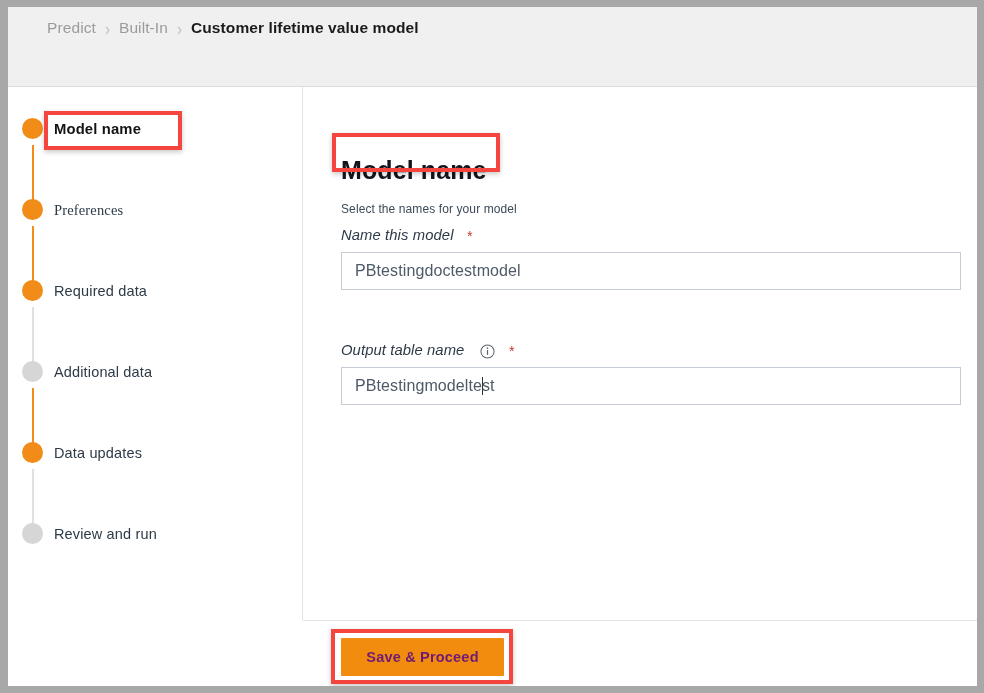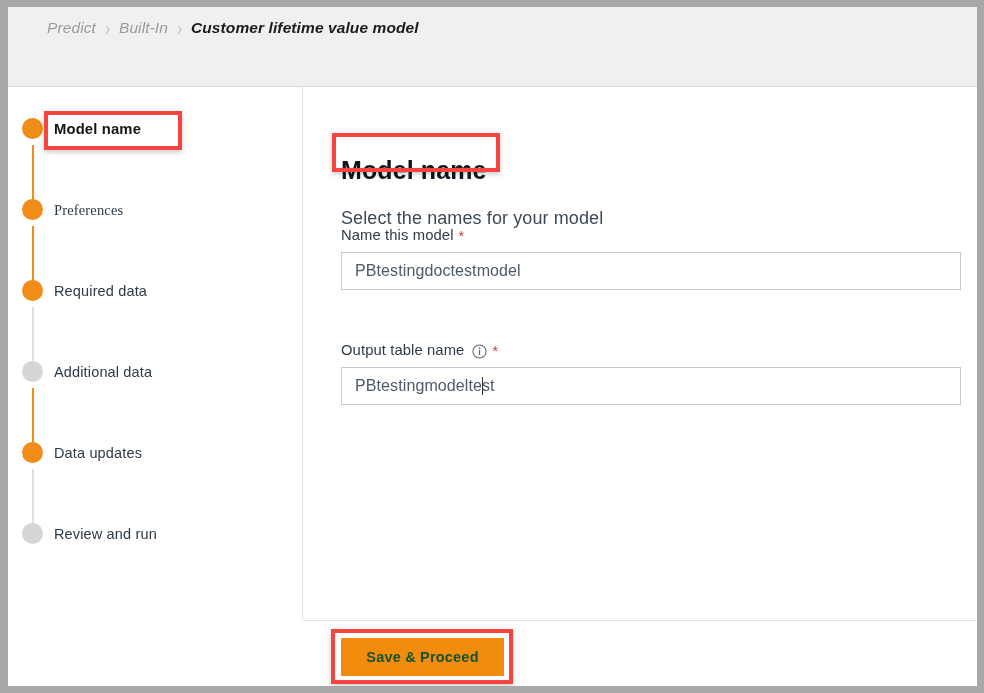--- a/index.html
+++ b/index.html
@@ -44,21 +44,20 @@
     box-sizing: border-box;
   }
   #breadcrumb {
     position: absolute;
     left: 39px;
     top: 12px;
     display: flex;
     align-items: flex-end;
     font-size: 15.5px;
     white-space: nowrap;
-    font-style: italic;
   }
   .crumb-link {
     color: #9b9b9b;
     letter-spacing: .1px;
   }
   .crumb-sep {
     color: #c2c2c2;
     margin: 0 9px;
     font-size: 15px;
     display: inline-block;
@@ -167,34 +166,35 @@
     top: 52px;
     font-size: 25px;
     color: #14141e;
     letter-spacing: .1px;
     white-space: nowrap;
   }
   #section-subtitle {
     position: absolute;
     left: 38px;
     top: 103px;
-    font-size: 18px;
+    font-size: 12px;
     color: #3c4a57;
     letter-spacing: .1px;
     white-space: nowrap;
   }
   .field-group { position: absolute; left: 38px; width: 620px; }
   .field-label {
     font-size: 14.8px;
     color: #2d3a47;
     letter-spacing: .1px;
     display: flex;
     align-items: center;
-    gap: 0px;
-    white-space: nowrap;
+    gap: 8px;
+    white-space: nowrap;
+    font-style: italic;
   }
   .req-star {
     color: #c0392b;
     font-size: 14px;
     margin-left: 5px;
     line-height: 1;
     position: relative;
     top: 1px;
   }
   .info-icon {
@@ -235,21 +235,21 @@
     background: #fff;
   }
   #save-button {
     position: absolute;
     left: 38px;
     top: 17px;
     width: 163px;
     height: 38px;
     background: #f28c0e;
     border: none;
-    color: #14532d;
+    color: #701a75;
     font-family: "Liberation Sans", sans-serif;
     font-size: 14.5px;
     font-weight: bold;
     letter-spacing: .2px;
     cursor: pointer;
     border-radius: 1px;
   }
 </style>
 </head>
 <body>

